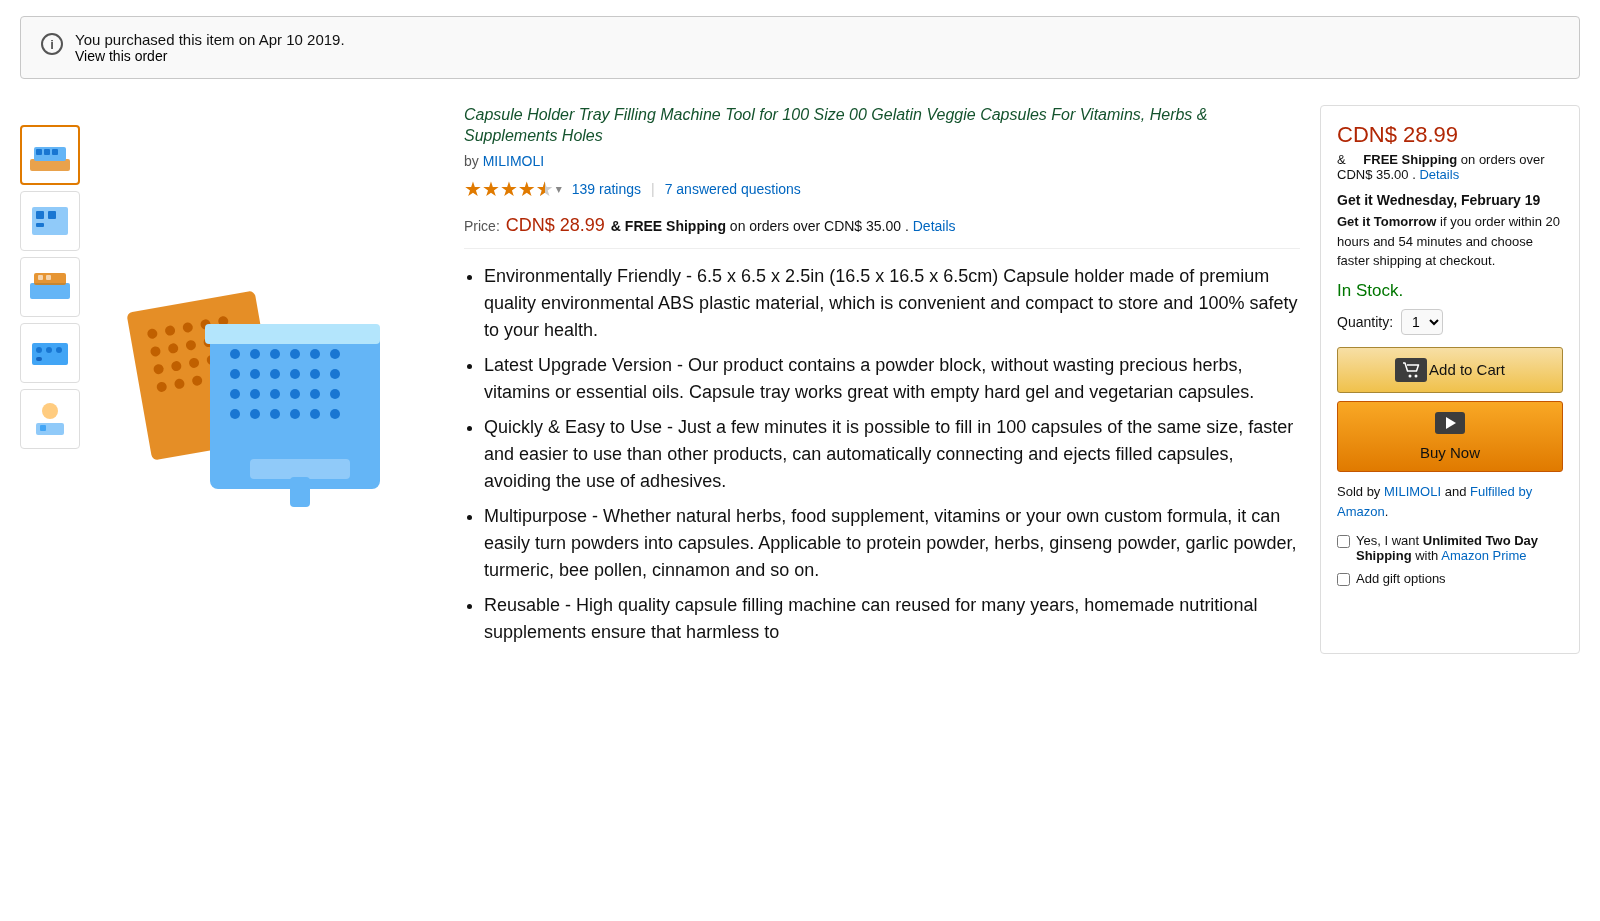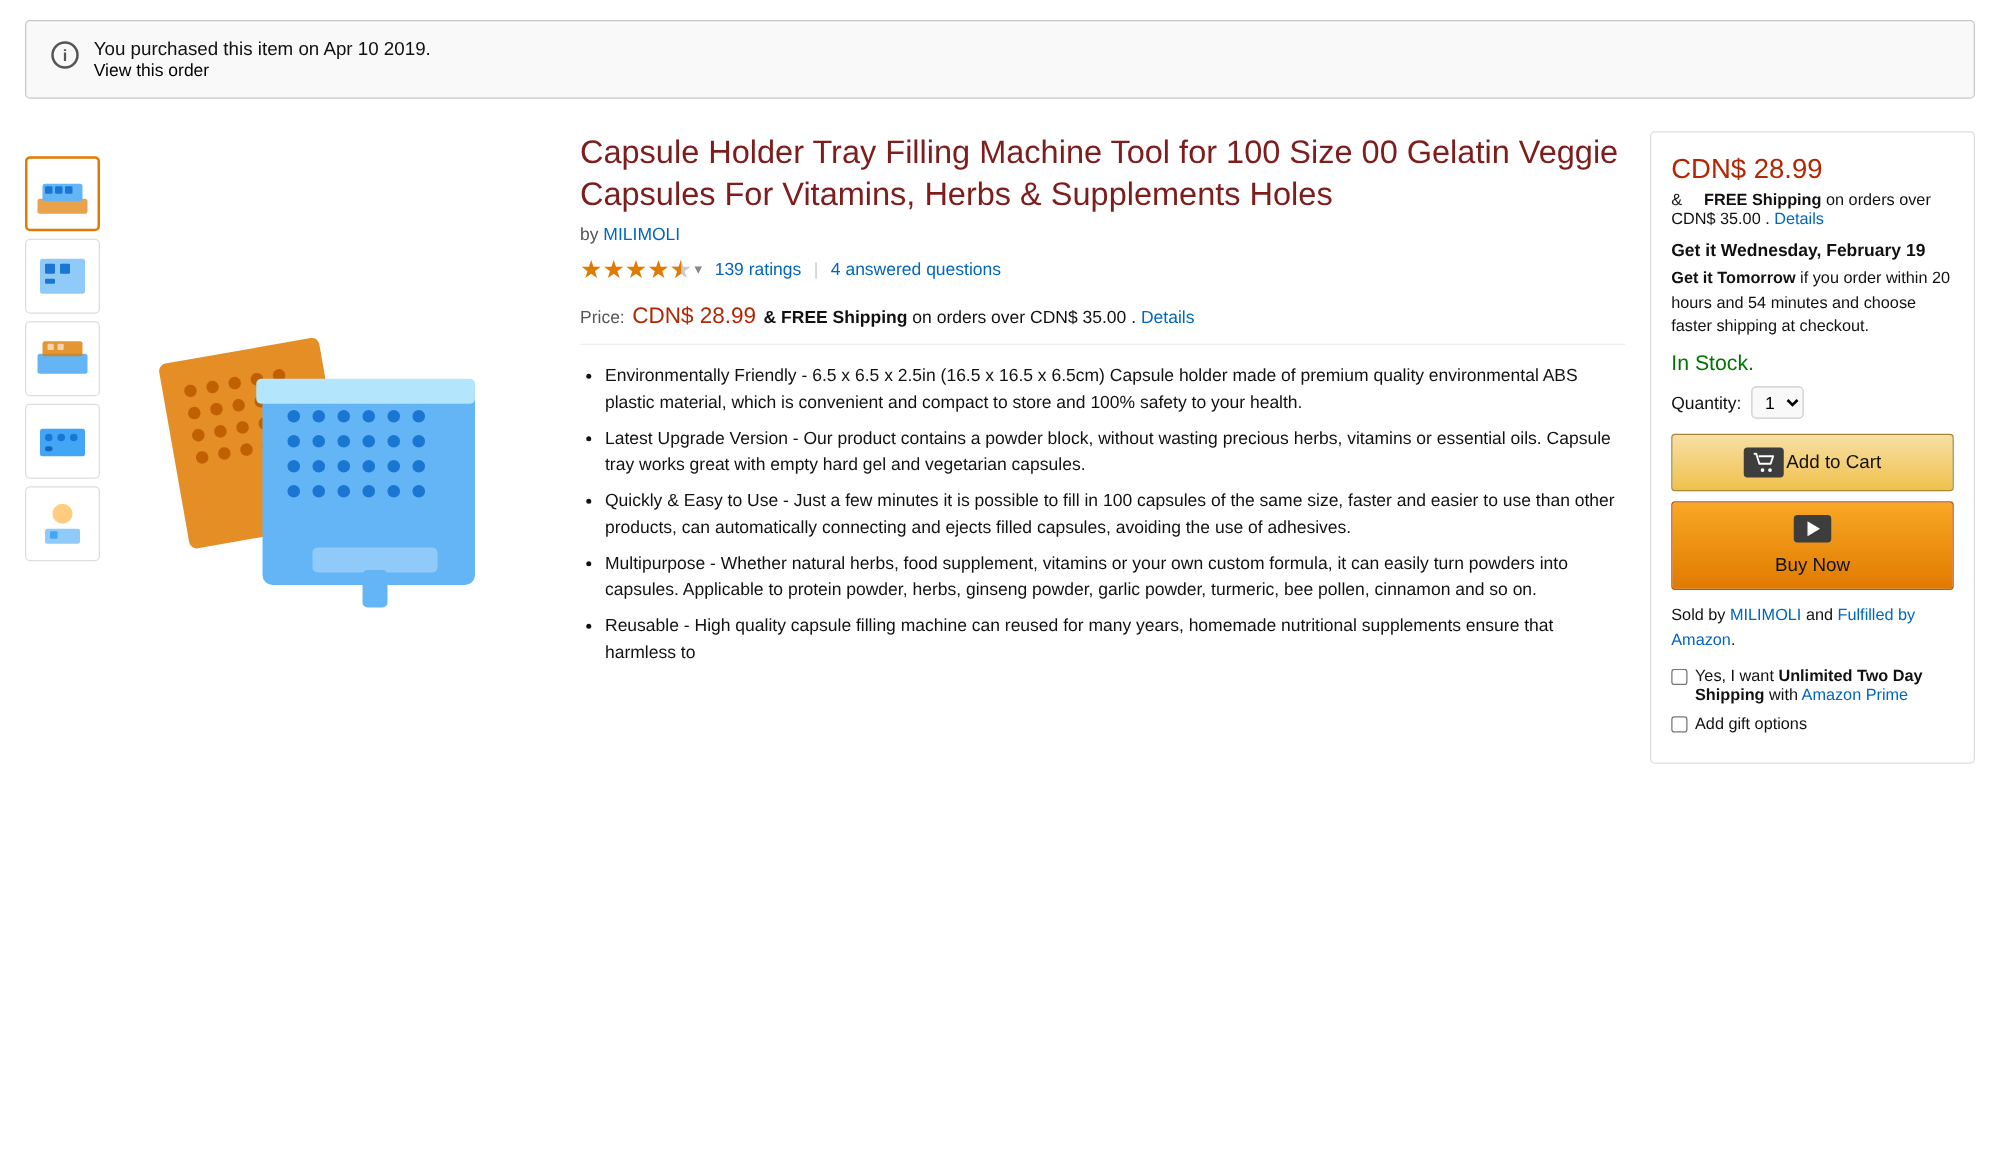--- a/index.html
+++ b/index.html
@@ -64,25 +64,26 @@
       margin-right: 24px;
     }
     .main-image-area svg { width: 300px; height: 300px; }
 
     
     .product-info {
       flex: 1;
       padding-right: 20px;
     }
     .product-title {
-      font-size: 26px;
+      font-size: 16px;
       font-weight: 400;
       line-height: 1.3;
       margin-bottom: 6px;
-      color: #7f1d1d;
+      color: #14532d;
+      font-style: italic;
     }
     .brand-line {
       font-size: 14px;
       color: #555;
       margin-bottom: 8px;
     }
     .brand-link { color: #0066c0; text-decoration: none; }
 
     .ratings-row {
       display: flex;
@@ -108,21 +109,21 @@
     .free-shipping { font-size: 14px; }
     .free-shipping strong { font-weight: bold; }
     .details-link { color: #0066c0; text-decoration: none; }
 
     .bullet-list {
       list-style: disc;
       padding-left: 20px;
       margin-top: 14px;
     }
     .bullet-list li {
-      font-size: 14px;
+      font-size: 18px;
       line-height: 1.5;
       margin-bottom: 8px;
       color: #111;
     }
 
     
     .buy-box {
       width: 260px;
       flex-shrink: 0;
       border: 1px solid #ddd;
@@ -355,21 +356,21 @@
         <span class="star">★</span>
         <span class="star">★</span>
         <span class="star">★</span>
         <span class="star" style="color:#ccc; position:relative; display:inline-block;">
           <span style="color:#e07a00; position:absolute; left:0; overflow:hidden; width:50%;">★</span>★
         </span>
         <span style="font-size:12px; color:#888; margin-left:2px;">▾</span>
       </div>
       <a href="#" class="ratings-link">139 ratings</a>
       <span class="separator">|</span>
-      <a href="#" class="qa-link">4 answered questions</a>
+      <a href="#" class="qa-link">7 answered questions</a>
     </div>
 
     <div class="price-row">
       <span class="price-label">Price:</span>
       <span class="price-value">CDN$ 28.99</span>
       <span class="free-shipping">
         <strong>&amp; FREE Shipping</strong> on orders over CDN$ 35.00 .
         <a href="#" class="details-link">Details</a>
       </span>
     </div>

